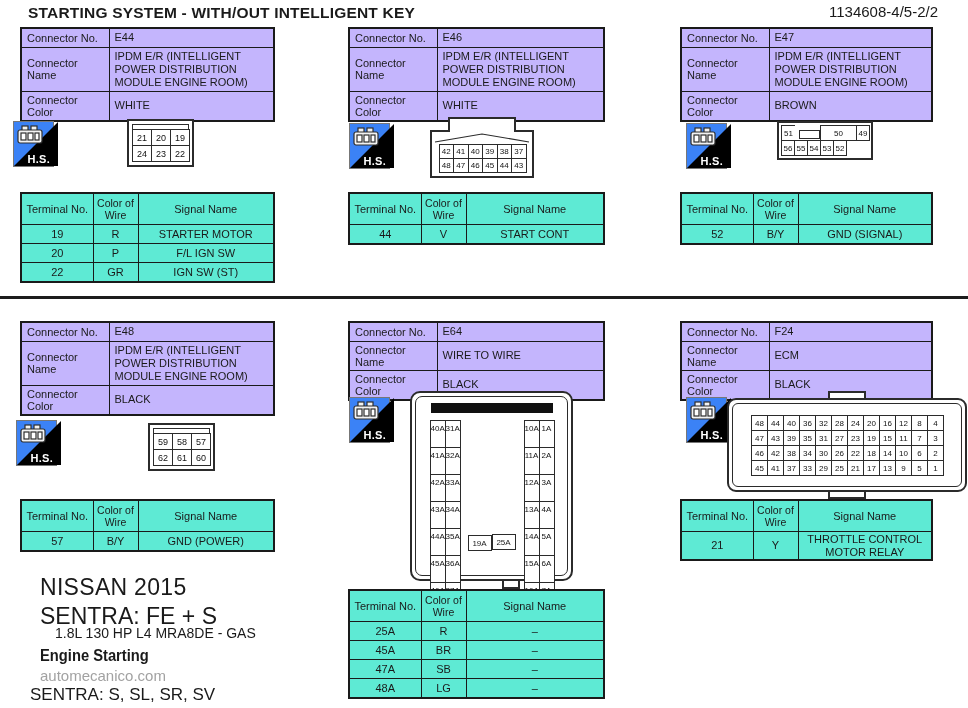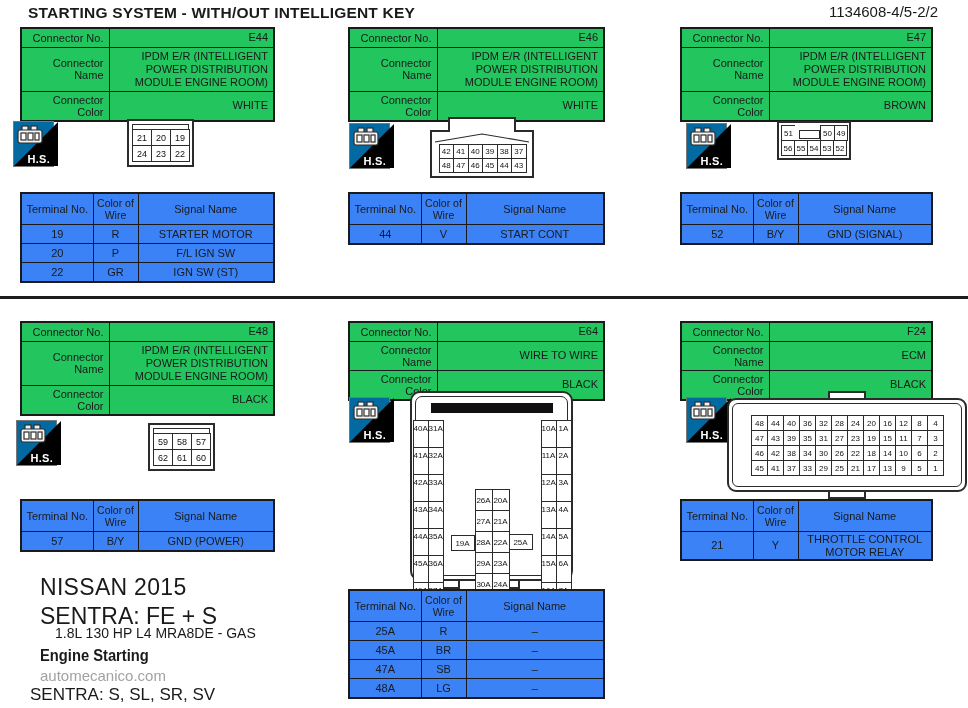--- a/index.html
+++ b/index.html
@@ -10,37 +10,37 @@
     font-family:"Liberation Sans", sans-serif;
   }
   .abs { position:absolute; }
 
   
   .page-title { left:28px; top:4px; font-size:15.5px; font-weight:700; letter-spacing:.2px; }
   .doc-number { right:30px; top:3px; font-size:15px; font-weight:400; }
   .divider { left:0; top:296px; width:968px; height:3px; background:#1c1c1c; }
 
   
-  table.tinfo { border-collapse:collapse; table-layout:fixed; background:#22c55e;text-align:right; }
+  table.tinfo { border-collapse:collapse; table-layout:fixed; background:#c4b5fd; }
   table.tinfo, table.tterm { border:2px solid #1a1a1a; }
   .tinfo td { border:1px solid #1a1a1a; font-size:11px; padding:2px 5px; vertical-align:middle; }
   .tinfo td.lbl { width:88px; }
   .tinfo td.val { line-height:1.2; }
   .tinfo tr.h18 td { height:19px; }
 
   
-  table.tterm { border-collapse:collapse; table-layout:fixed; background:#3b82f6; }
+  table.tterm { border-collapse:collapse; table-layout:fixed; background:#5eead4; }
   .tterm th, .tterm td { border:1px solid #1a1a1a; font-weight:400; }
   .tterm th { font-size:11px; padding:3px 1px; height:31px; vertical-align:middle; }
   .tterm th .two { font-size:10.5px; line-height:1.15; }
   .tterm col.c1 { width:72px; } .tterm col.c2 { width:45px; }
   .tterm td { font-size:11px; text-align:center; height:19px; padding:1px 2px; line-height:1.15; }
 
   
-  .hs { width:41px; height:46px; position:absolute; border:1px solid #777; background:#0369a1;text-align:center; }
+  .hs { width:41px; height:46px; position:absolute; border:1px solid #777; background:#3b82f6;text-align:center; }
   .hs svg { display:block; }
   .hs .hs-label { position:absolute; right:3px; bottom:1px; color:#fff; font-size:11px; font-weight:700; letter-spacing:.3px; }
 
   
   .pgrid { display:inline-block; }
   .prow { display:flex; }
   .prow + .prow { margin-top:-1px; }
   .pcell { border:1px solid #2b2b2b; margin-right:-1px; text-align:center; color:#111;
            font-size:8px; background:#fff; position:relative; }
 
@@ -60,21 +60,21 @@
   .d46 .pgrid { display:block; text-align:center; }
   .d46 .prow { justify-content:center; }
 
   
   .d47 { position:absolute; border:2px solid #2b2b2b; background:#fff; padding:2px; }
   .d47 .pcell { width:14px; height:16px; line-height:15px; }
   .d47 .prow:first-child .pcell:nth-child(1) { width:15px; }
   .d47 .prow:first-child .pcell:nth-child(2) { width:26px; border-color:transparent; }
   .d47 .prow:first-child .pcell:nth-child(2)::after {
     content:""; position:absolute; left:3px; top:4px; width:19px; height:7px; border:1px solid #2b2b2b; }
-  .d47 .prow:first-child .pcell:nth-child(3) { width:15px; }
+  .d47 .prow:first-child .pcell:nth-child(3) { width:37px; }
 
   
   .d64 { position:absolute; width:163px; height:190px; }
   .d64-outer { position:absolute; inset:0; border:2px solid #2b2b2b; border-radius:10px; background:#fff; }
   .d64-inner { position:absolute; inset:3px; border:1px solid #2b2b2b; border-radius:7px; }
   .d64-bar { width:122px; height:10px; background:#101010; margin:6px auto 0 auto; }
   .d64-cols { display:flex; justify-content:center; gap:8px; margin-top:7px; }
   .d64 .pcell { width:16px; height:28px; line-height:15px; }
   .g64m .pcell { width:18px; height:22px; line-height:21px; }
   .d64-mid { display:flex; flex-direction:row; align-items:center; }
@@ -490,42 +490,20 @@
               <div class="pcell">47A</div>
               <div class="pcell">38A</div>
             </div>
             <div class="prow">
               <div class="pcell">48A</div>
               <div class="pcell">39A</div>
             </div>
           </div>
         <div class="d64-mid">
           <div class="d64-single top">19A</div>
-          <div class="pgrid g64m">
-              <div class="prow">
-                <div class="pcell">26A</div>
-                <div class="pcell">20A</div>
-              </div>
-              <div class="prow">
-                <div class="pcell">27A</div>
-                <div class="pcell">21A</div>
-              </div>
-              <div class="prow">
-                <div class="pcell">28A</div>
-                <div class="pcell">22A</div>
-              </div>
-              <div class="prow">
-                <div class="pcell">29A</div>
-                <div class="pcell">23A</div>
-              </div>
-              <div class="prow">
-                <div class="pcell">30A</div>
-                <div class="pcell">24A</div>
-              </div>
-            </div>
           <div class="d64-single bot">25A</div>
         </div>
         <div class="pgrid">
             <div class="prow">
               <div class="pcell">10A</div>
               <div class="pcell">1A</div>
             </div>
             <div class="prow">
               <div class="pcell">11A</div>
               <div class="pcell">2A</div>

